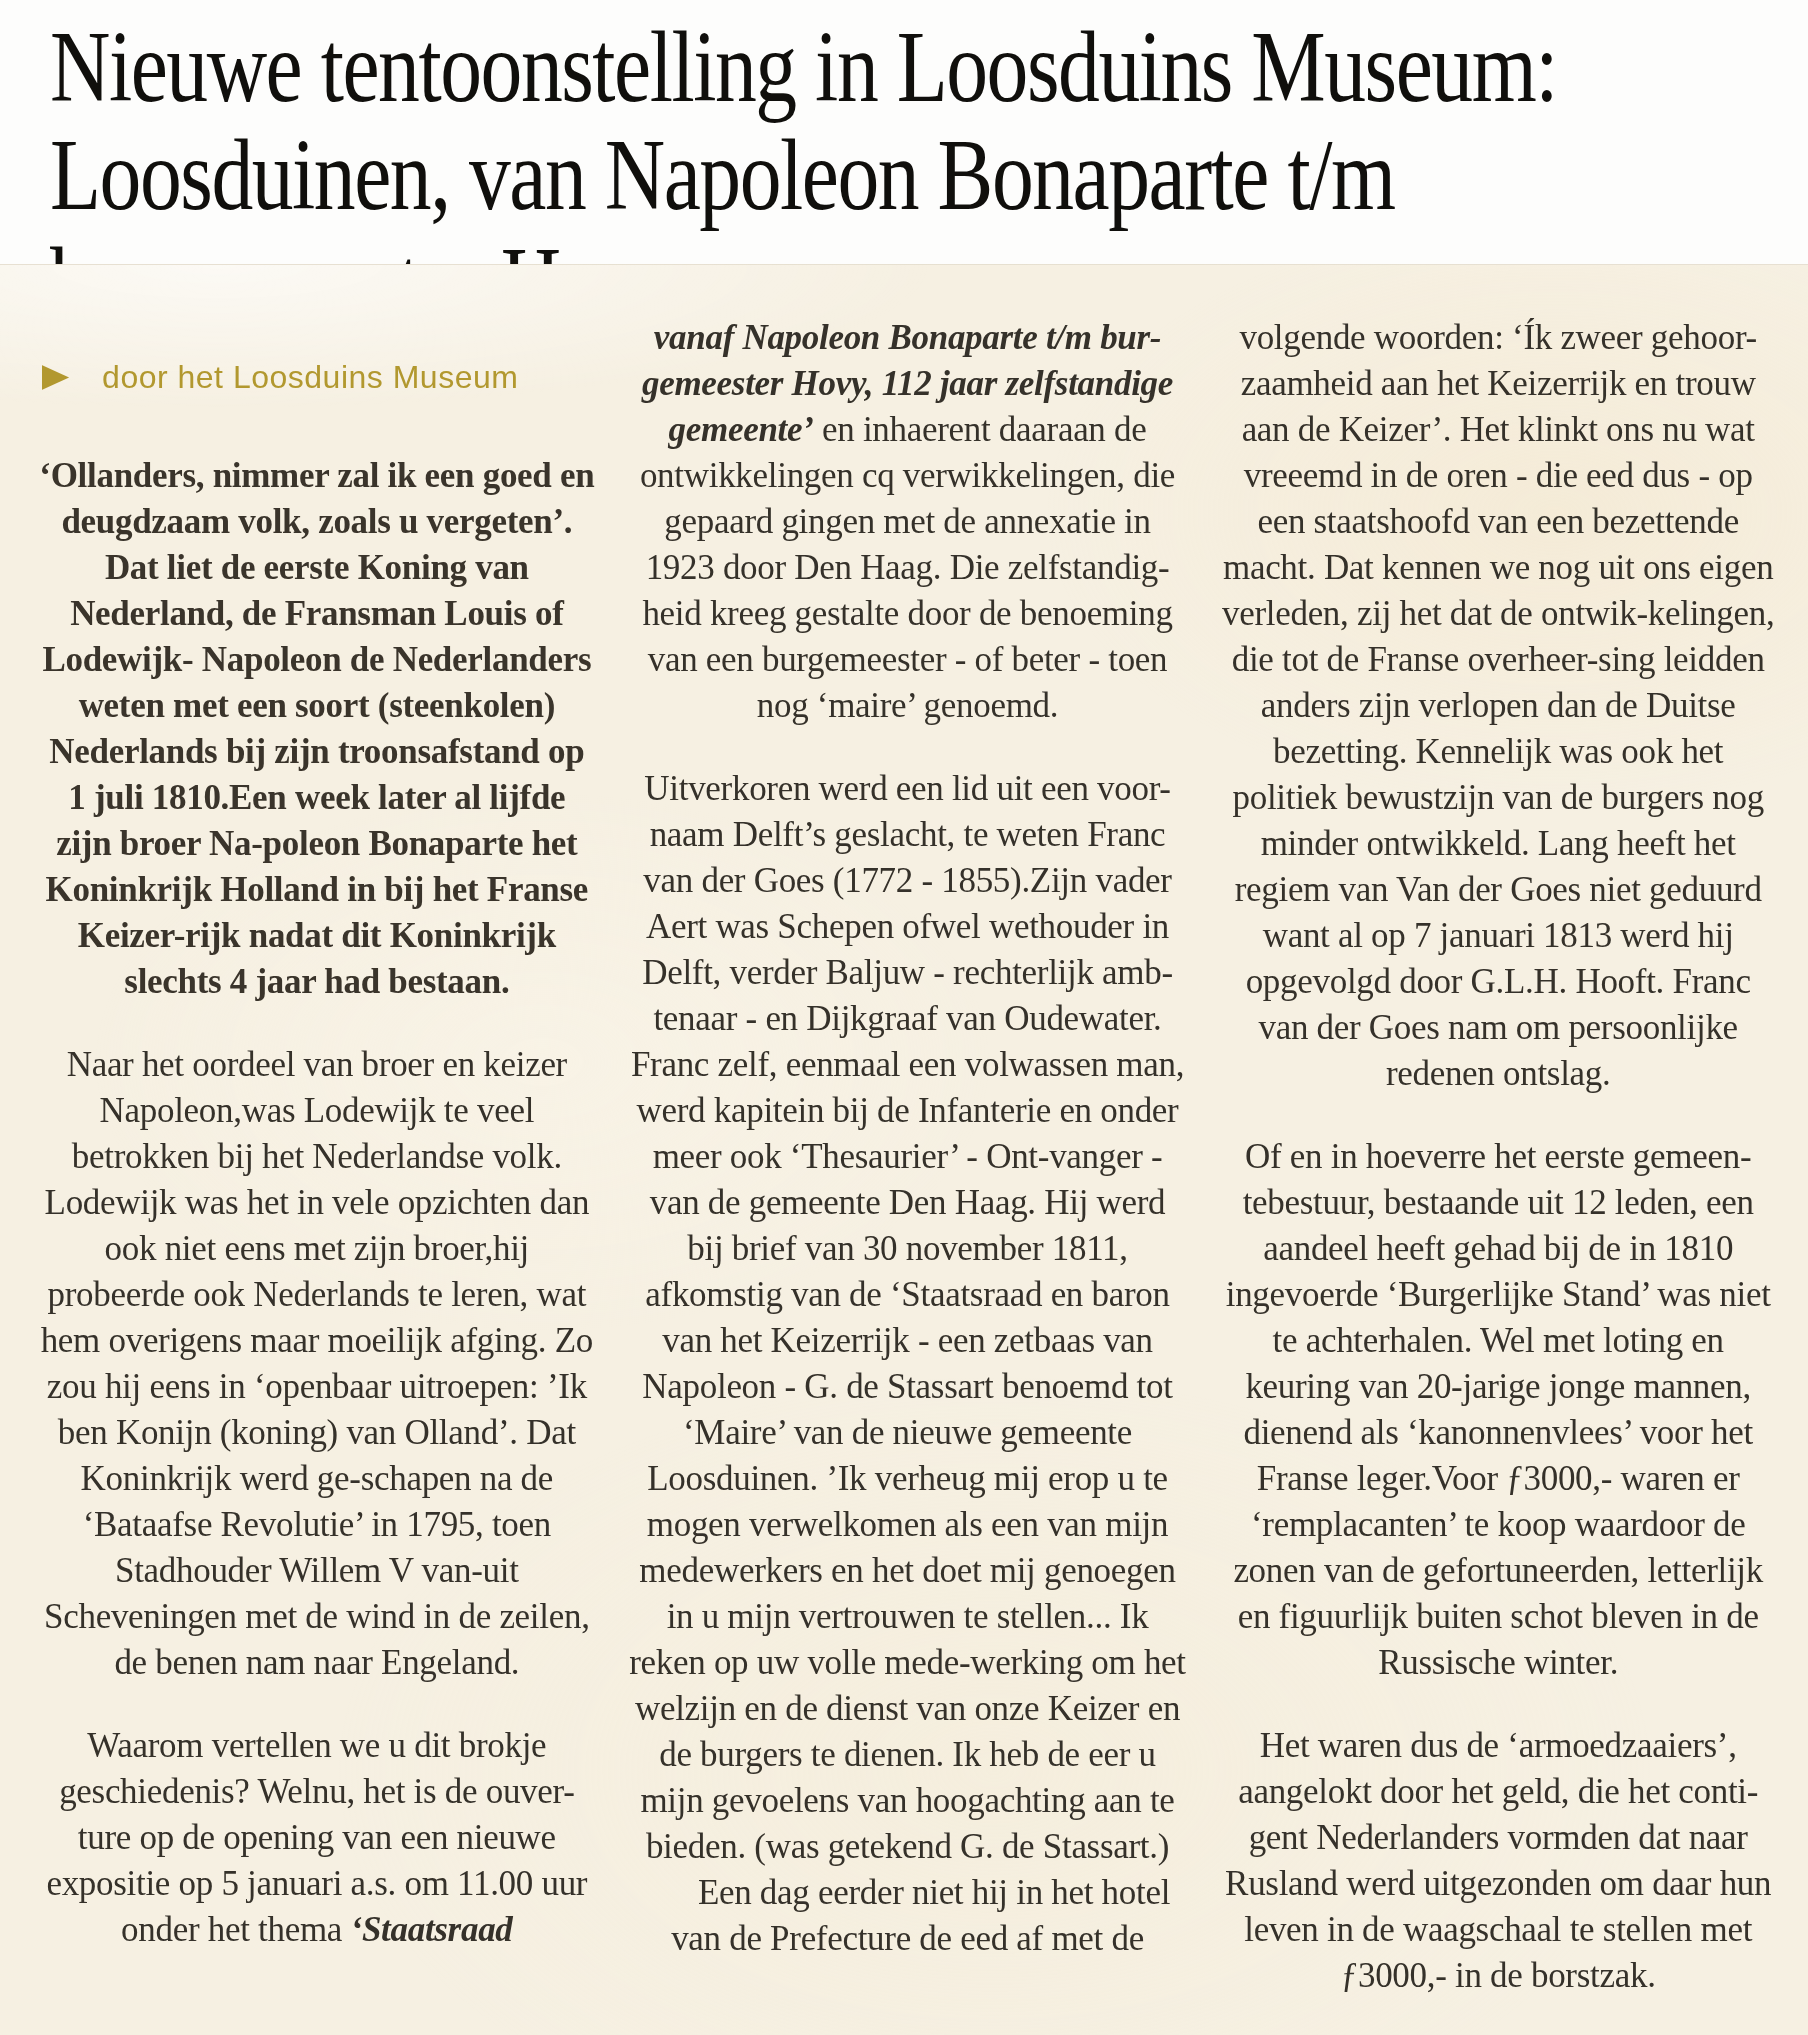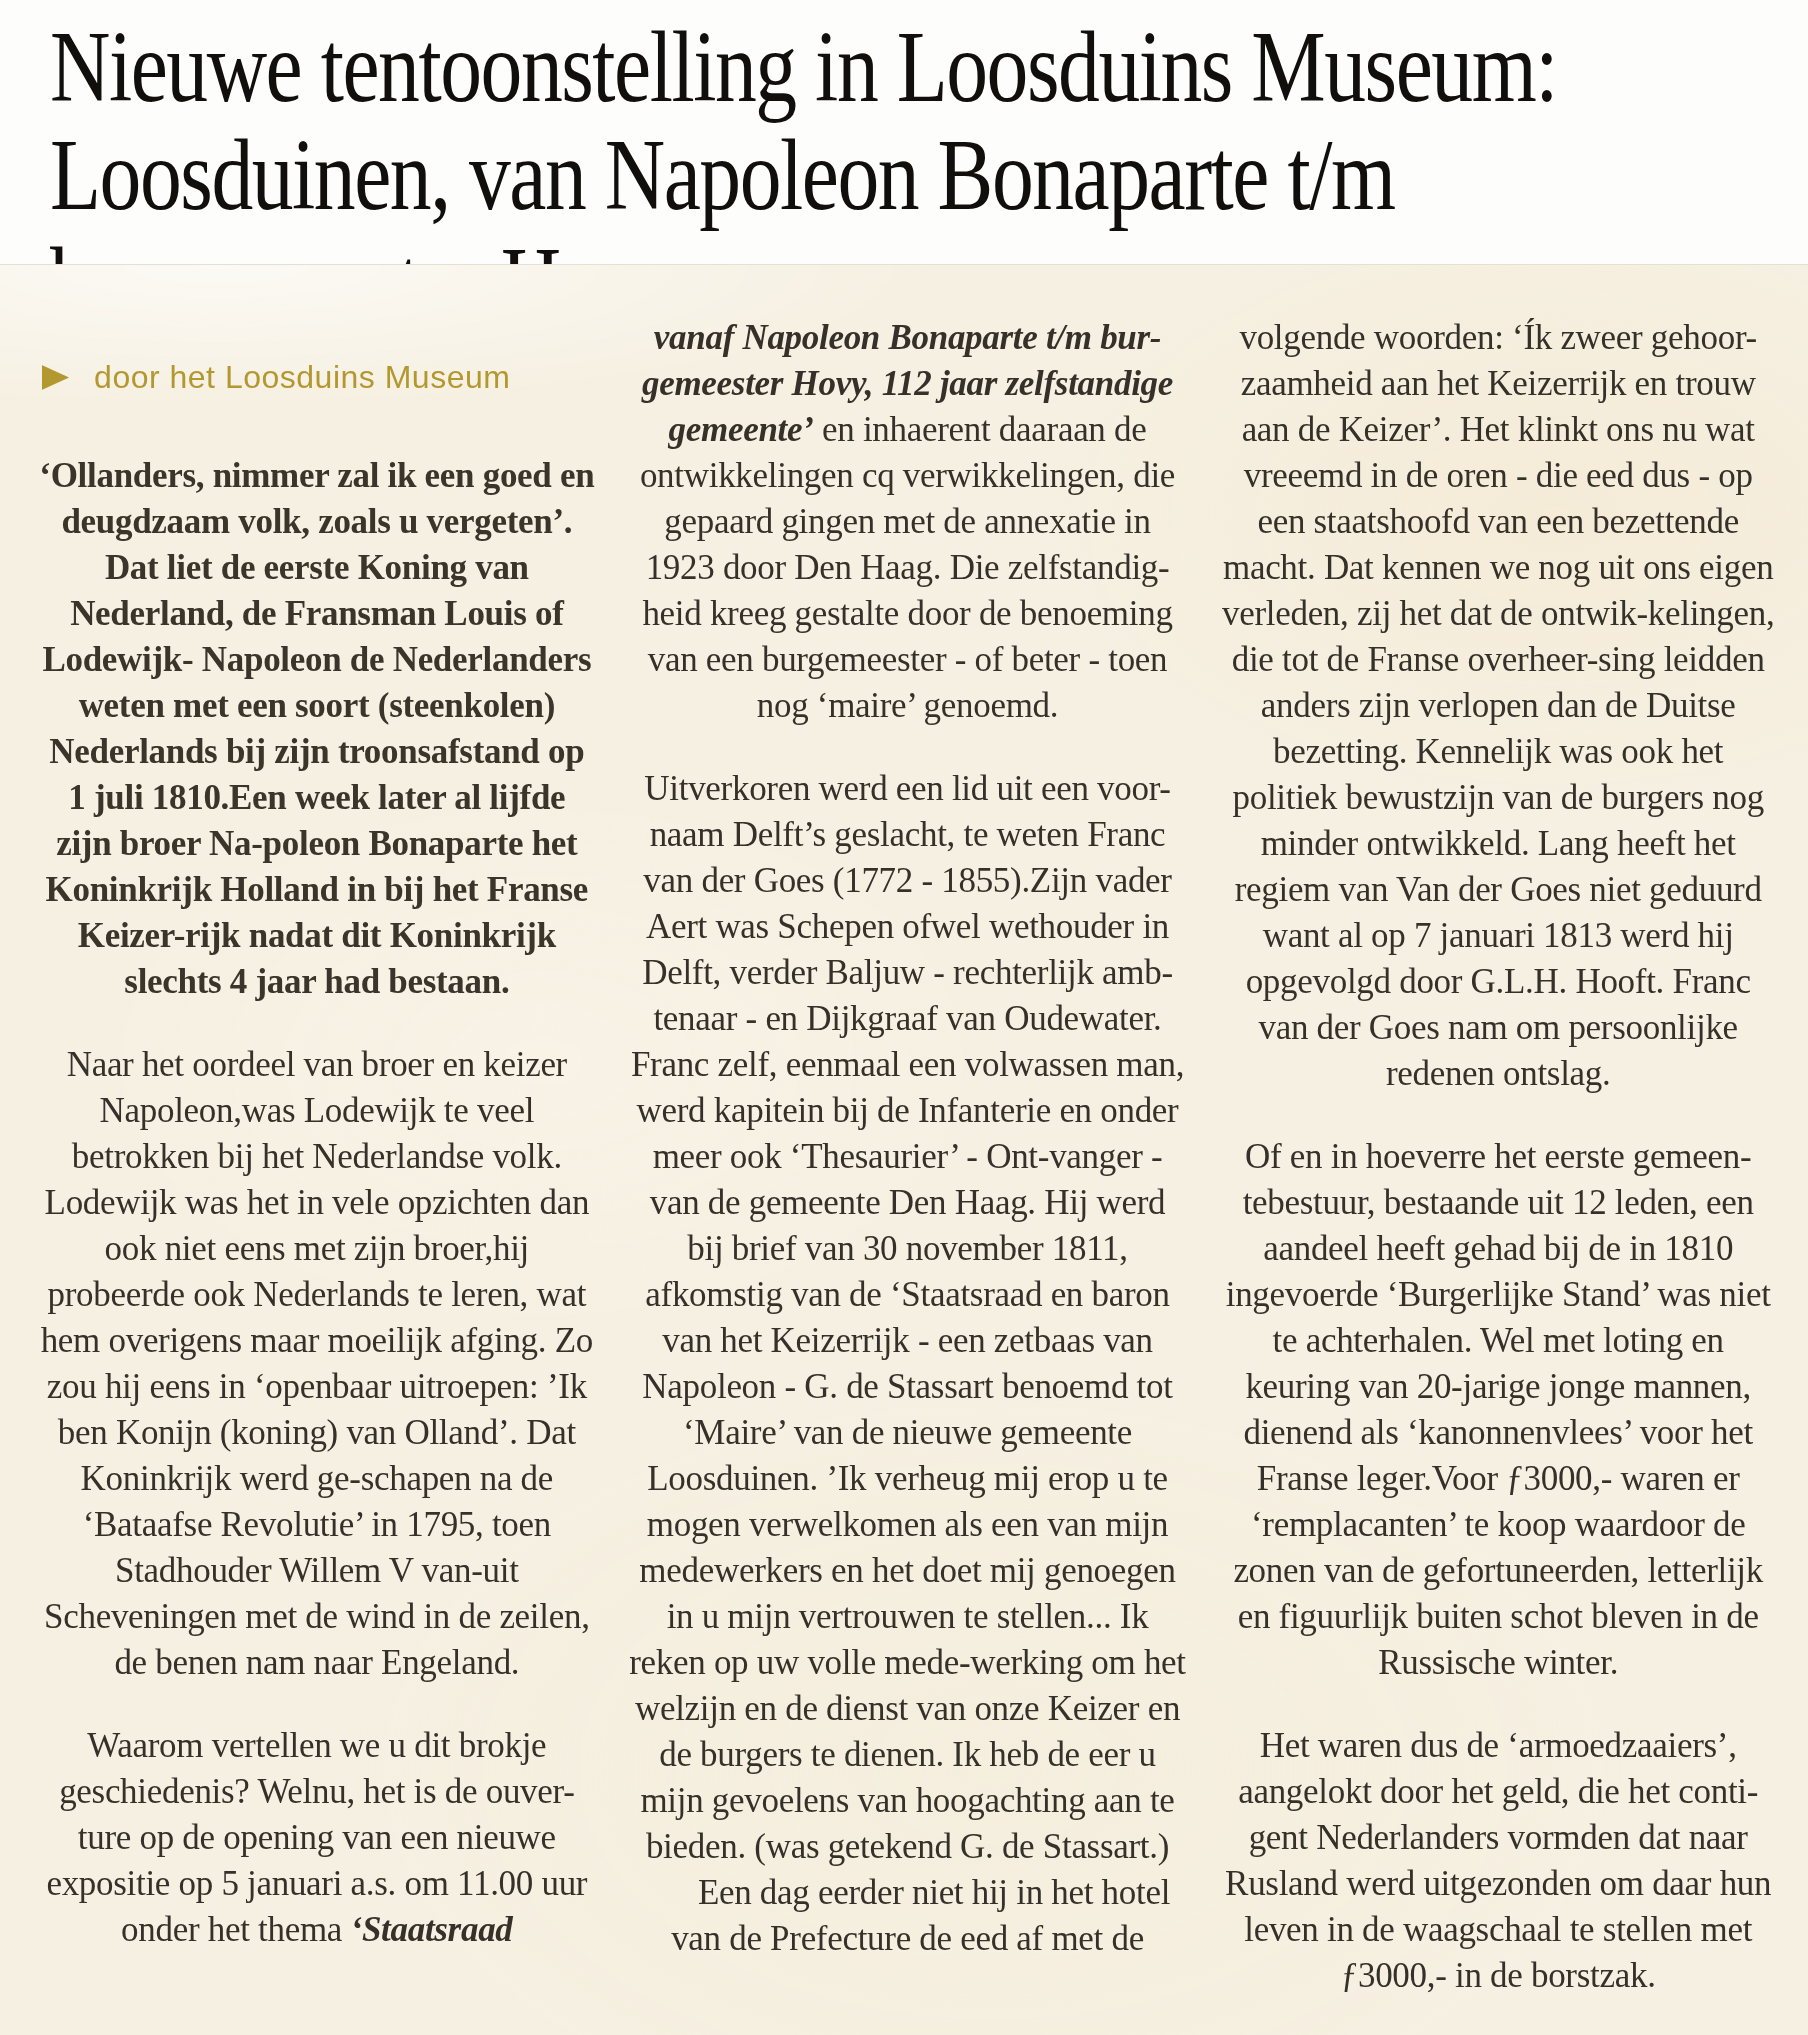--- a/index.html
+++ b/index.html
@@ -49,21 +49,21 @@
     text-align:center;
   }
   .bold-lead { font-weight:bold; color:#3a342b;margin-top:29px; }
   .italic-lead { font-style:italic; font-weight:bold; }
   .bolditalic { font-style:italic; font-weight:bold; }
   .tight { margin-bottom:0; }
   .indent { text-indent:53px; }
 
   
   .byline {
-    display:flex; align-items:center; gap:25px;
+    display:flex; align-items:center; gap:33px;
     margin:44px 0 57px 3.7px;
     font-family:"Liberation Sans", sans-serif;
     font-size:32px; letter-spacing:0.5px;
     color:#b2982f;
   }
   .arrow {
     flex:0 0 auto;
     width:27.4px; height:25px;
     background:#b2982f;
     clip-path:polygon(0 0, 100% 50%, 0 100%);

